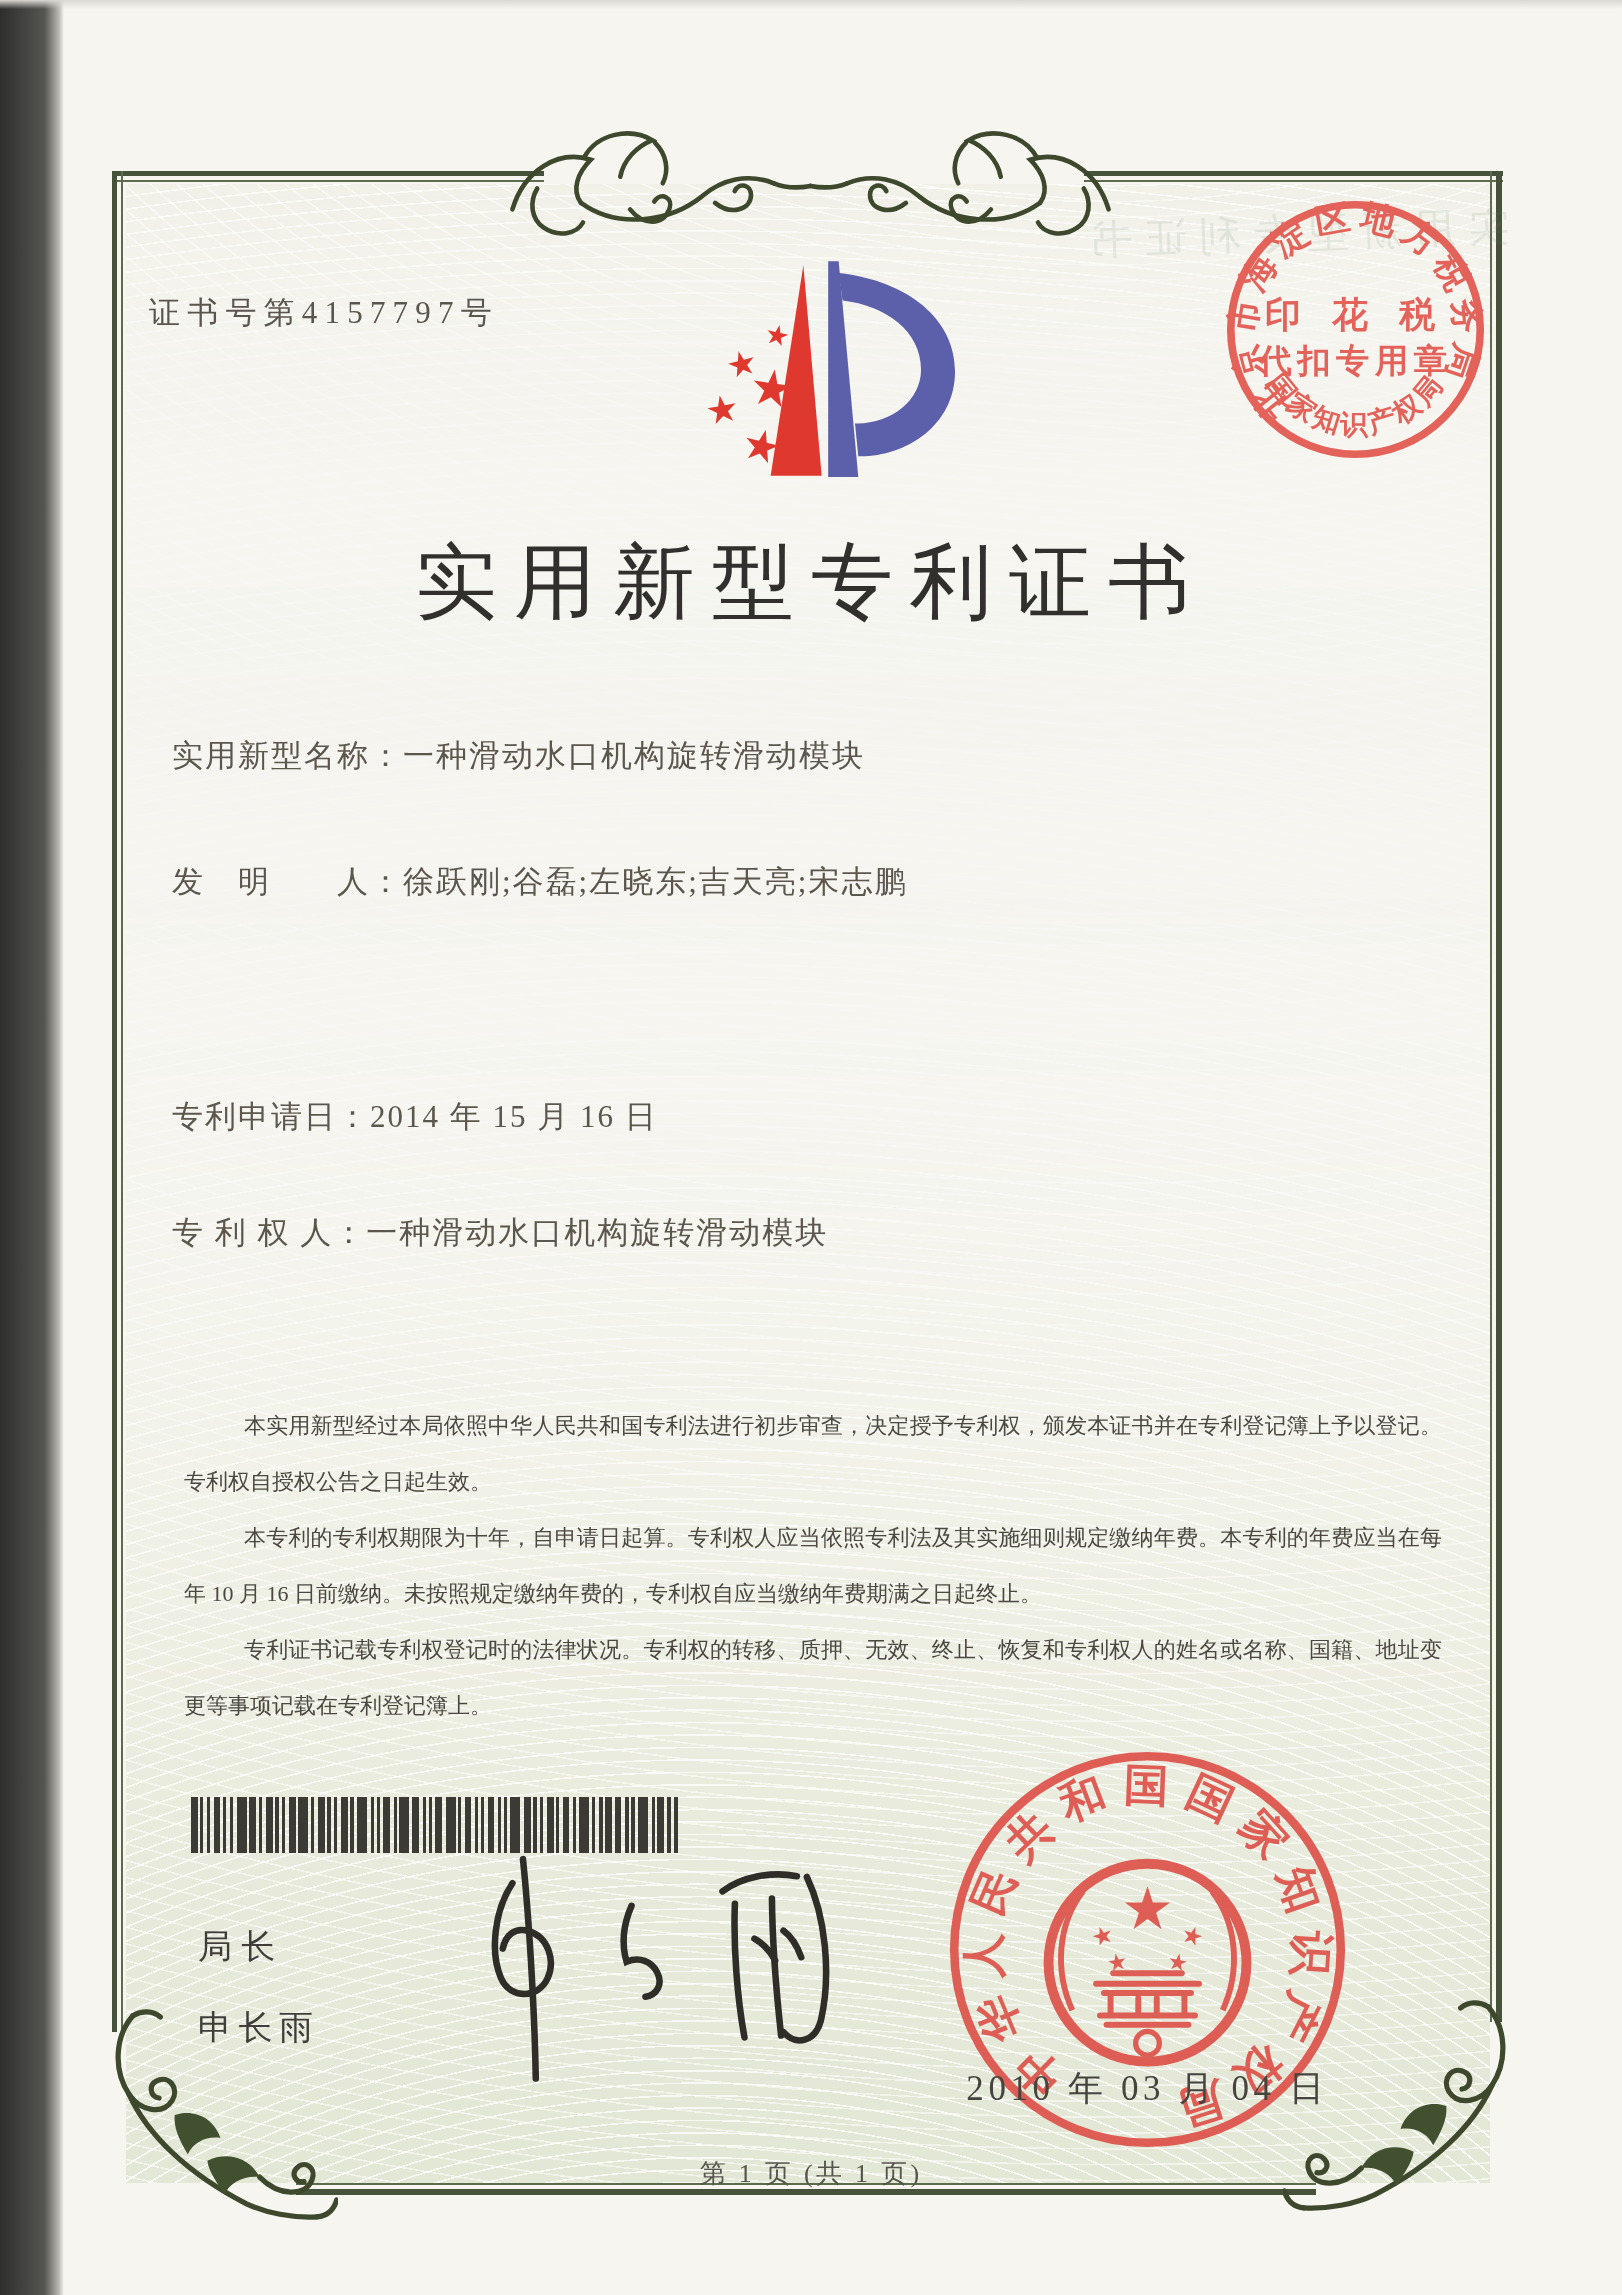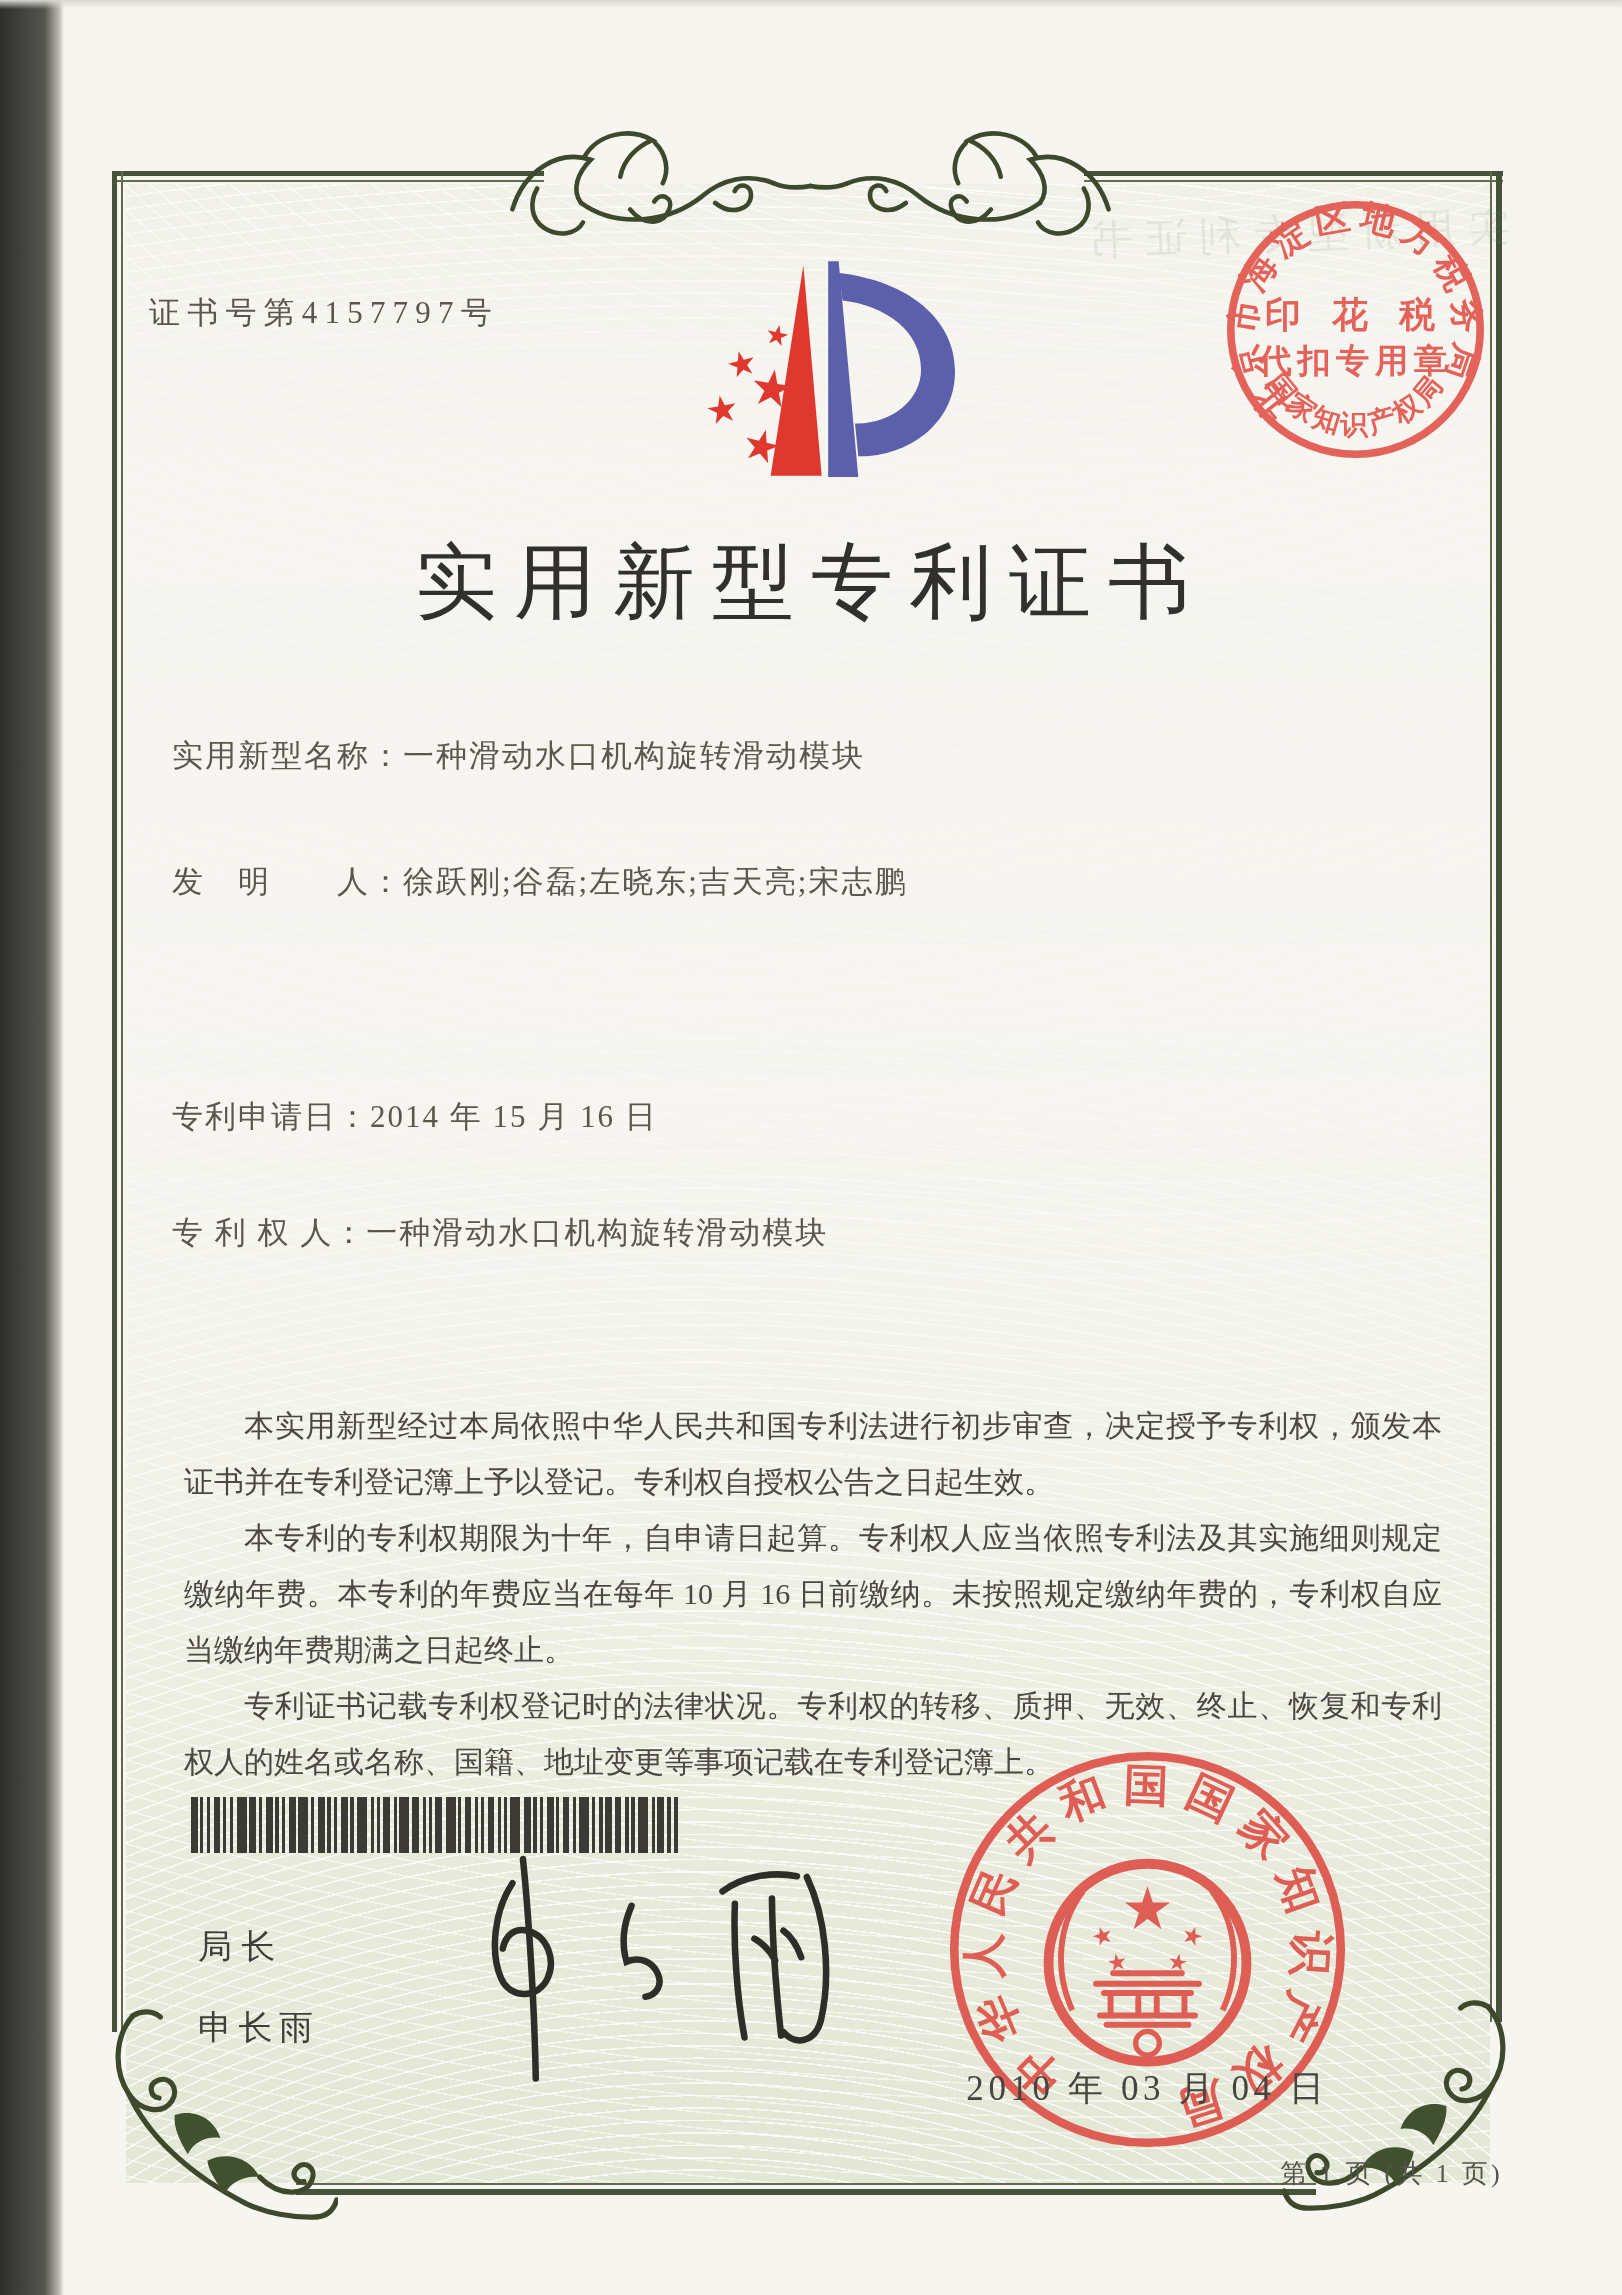--- a/index.html
+++ b/index.html
@@ -27,31 +27,31 @@
     -webkit-mask-image:linear-gradient(180deg,rgba(0,0,0,.85) 0%,rgba(0,0,0,.25) 9%,rgba(0,0,0,.14) 34%,rgba(0,0,0,.5) 58%,rgba(0,0,0,.95) 82%,#000 100%);
     mask-image:linear-gradient(180deg,rgba(0,0,0,.85) 0%,rgba(0,0,0,.25) 9%,rgba(0,0,0,.14) 34%,rgba(0,0,0,.5) 58%,rgba(0,0,0,.95) 82%,#000 100%);}
 
   .abs{position:absolute;}
   .cert-number{left:149px;top:292px;font-size:31px;letter-spacing:7.2px;color:#5a564e;}
   .ghost{left:974px;top:208px;width:536px;font-size:41px;letter-spacing:13px;color:#6e8a68;
          opacity:.13;transform:scaleX(-1) rotate(2deg);}
   .title{left:119px;top:528px;width:1384px;text-align:center;font-size:82px;letter-spacing:17px;
          color:#31302c;font-weight:500;}
   .field{left:172px;font-size:31px;letter-spacing:2px;color:#5c574d;white-space:nowrap;}
-  .paras{left:184px;top:1398px;width:1258px;font-size:30px;line-height:56px;color:#4b4741;
+  .paras{left:184px;top:1398px;width:1258px;font-size:22px;line-height:56px;color:#4b4741;
          text-align:justify;}
   .paras p{margin:0;text-indent:60px;}
   .barcode{left:191px;top:1797px;width:504px;height:56px;font-size:0;white-space:nowrap;overflow:hidden;}
   .barcode i{display:inline-block;height:100%;background:#3b3a35;}
   .director-label{left:198px;top:1924px;font-size:34px;letter-spacing:9.2px;color:#3f3e39;}
   .director-name{left:198px;top:2005px;font-size:34px;letter-spacing:6.5px;color:#3f3e39;}
   .sig{left:419px;top:1844px;}
   .seal-box{left:943px;top:1745px;}
   .seal-date{left:935px;top:2065px;width:425px;text-align:center;font-size:35px;letter-spacing:4.6px;color:#45443e;}
-  .footer{left:119px;top:2156px;width:1384px;text-align:right;font-size:26px;letter-spacing:3.3px;color:#55544c;}
+  .footer{left:119px;top:2156px;width:1384px;text-align:center;font-size:26px;letter-spacing:3.3px;color:#55544c;}
   .stamp-box{left:1210px;top:184px;opacity:.92;}
   .logo-box{left:692px;top:260px;}
   .ornament{color:#3d482c;}
 </style>
 </head>
 <body>
 
 <div class="page">
 
   <div class="guilloche"></div>

